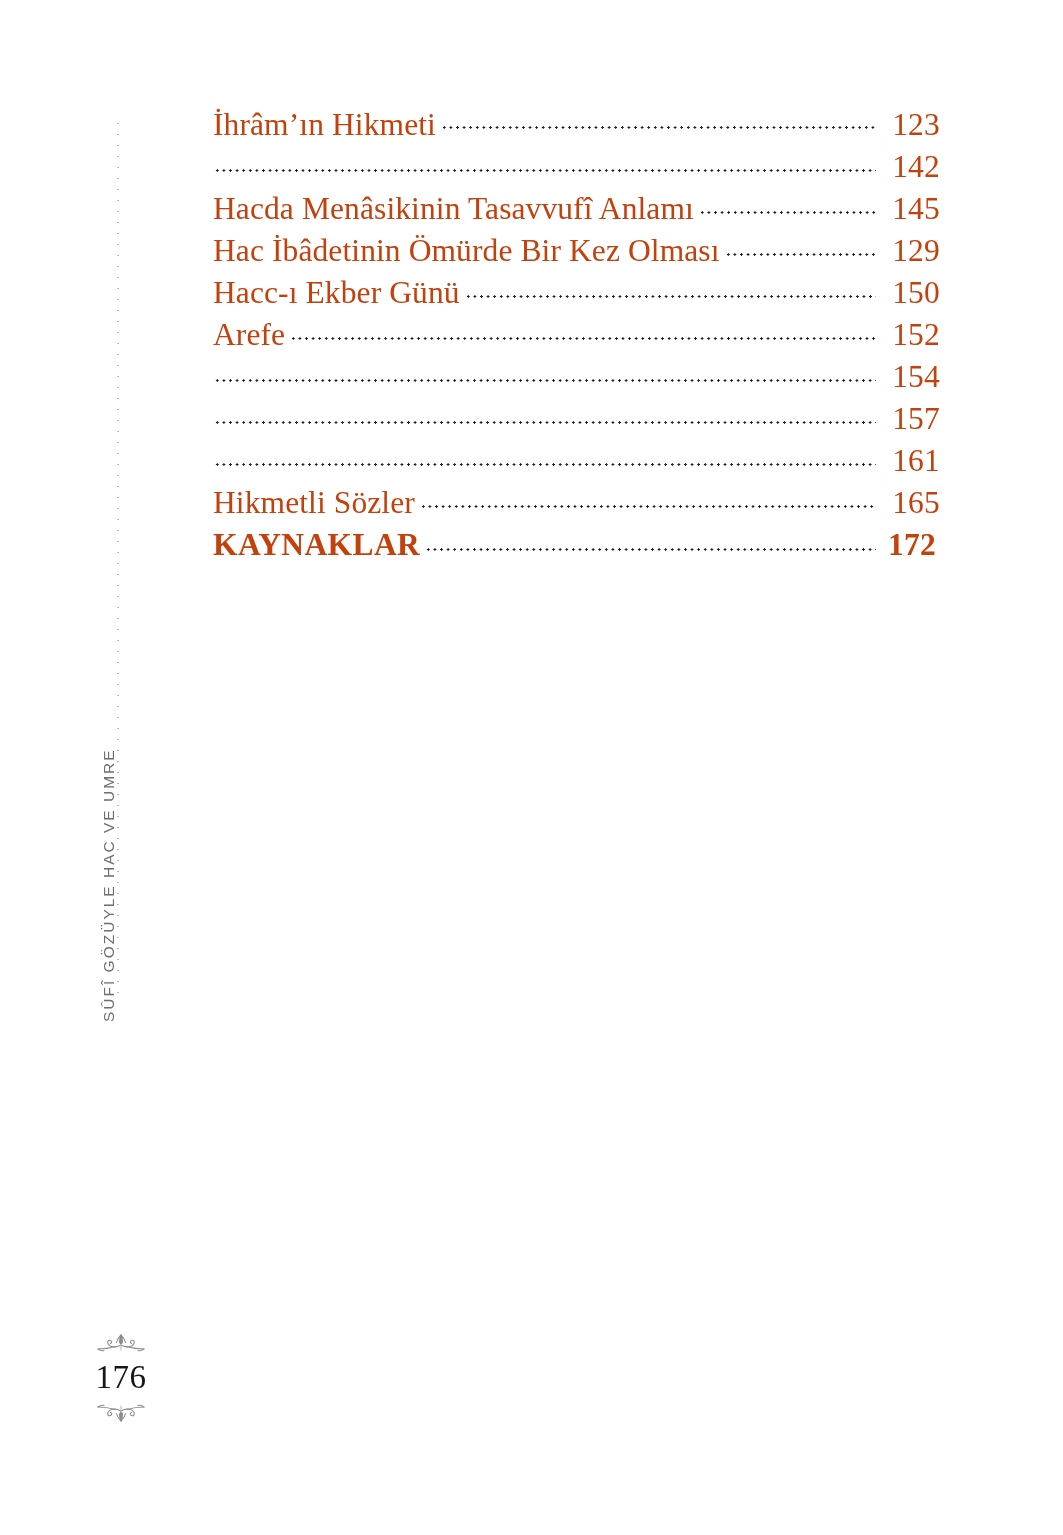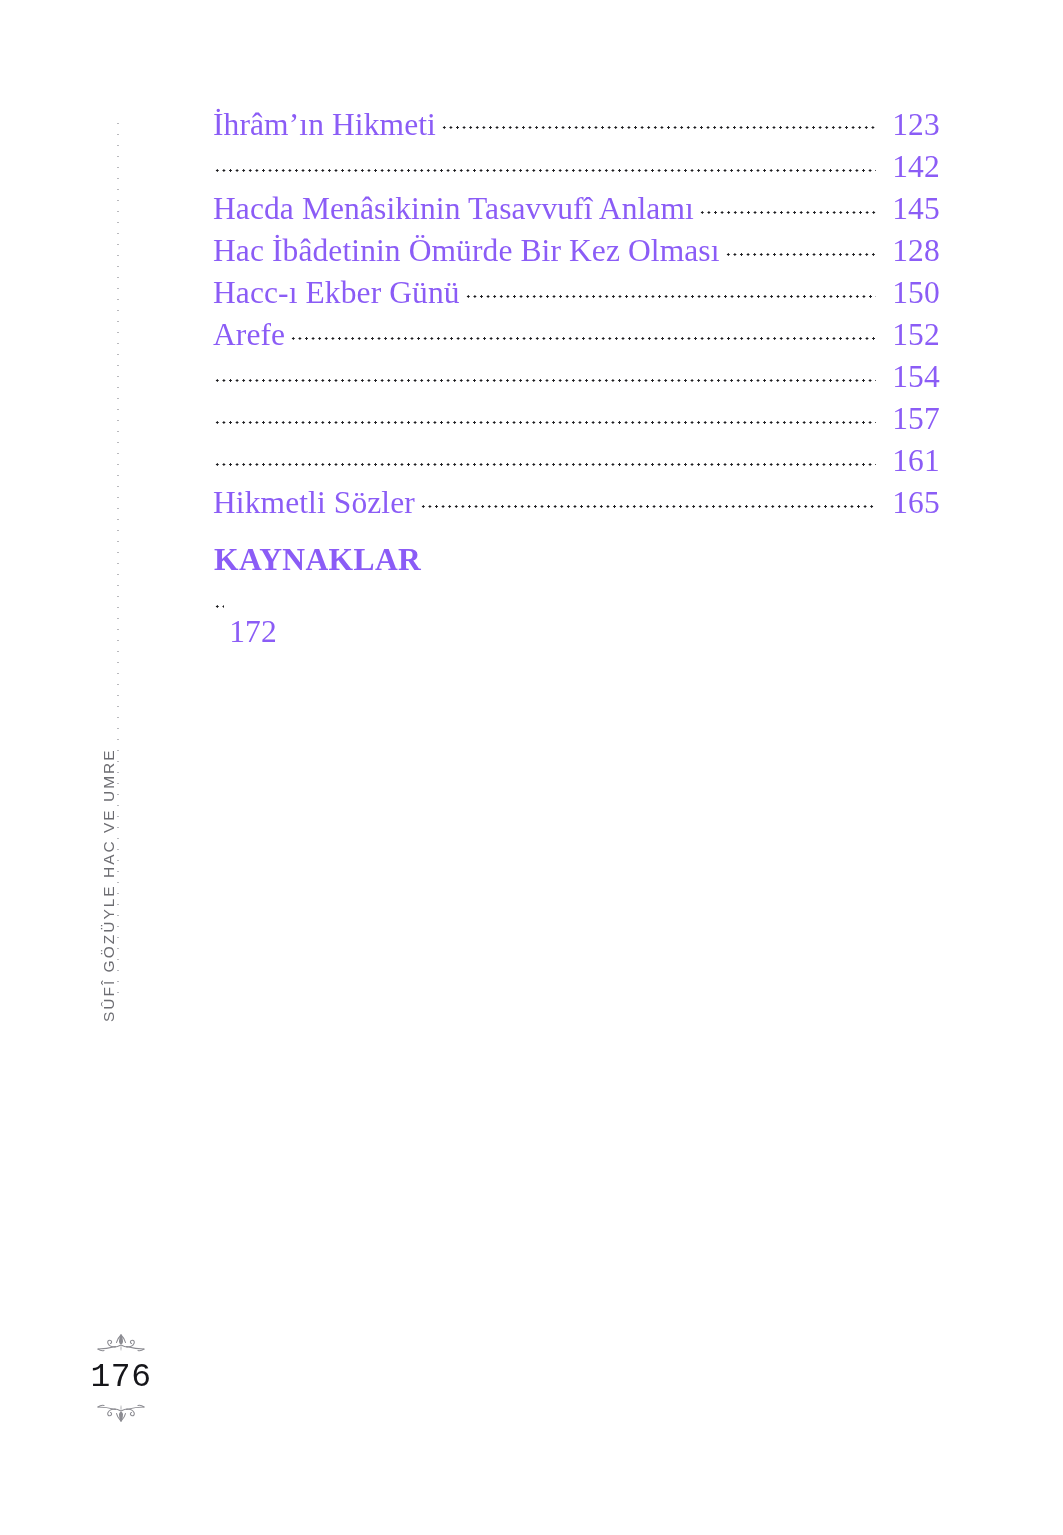--- a/index.html
+++ b/index.html
@@ -64,21 +64,21 @@
 
   
   .folio {
     position: absolute;
     left: 84px;
     top: 1332px;
     width: 74px;
     text-align: center;
   }
   .folio-num {
-    font-family: Liberation Mono, monospace;
+    font-family: Liberation Serif, serif;
     font-size: 33px;
     line-height: 1;
     color: #16161a;
     letter-spacing: 0.5px;
     padding: 3px 0 4px 0;
   }
   .fleuron {
     display: block;
     margin: 0 auto;
     color: #8c8c92;
@@ -91,21 +91,21 @@
     top: 103px;
     width: 727px;
   }
   .toc-row {
     display: flex;
     align-items: baseline;
     width: 100%;
     font-size: 31.5px;
     line-height: 40.6px;
     white-space: nowrap;
-    color: #8b5cf6;
+    color: #c2410c;
   }
   .toc-row .title {
     flex: 0 0 auto;
     letter-spacing: 0.1px;
     padding-right: 4px;
   }
   .toc-row .leader {
     flex: 1 1 auto;
     position: relative;
     height: 1em;
@@ -128,28 +128,27 @@
     flex: 0 0 auto;
     text-align: right;
     min-width: 56px;
     padding-left: 7px;
     letter-spacing: 0.2px;
   }
 
   
   .toc-row.is-bold {
     font-weight: 700;
-    margin-top: 16px;
-    flex-direction: column;
   }
   .toc-row.is-bold .title {
     letter-spacing: 0.4px;
   }
   .toc-row.is-bold .pageno {
-    font-weight: 400;
+    font-weight: 700;
+    text-align: center;
   }
   .toc-row.is-bold .leader::after {
     bottom: 0.14em;
   }
 </style>
 </head>
 <body>
 
 <div class="page">
 
@@ -170,21 +169,21 @@
         <span class="pageno">142</span>
       </div>
       <div class="toc-row">
         <span class="title">Hacda Menâsikinin Tasavvufî Anlamı</span>
         <span class="leader"></span>
         <span class="pageno">145</span>
       </div>
       <div class="toc-row">
         <span class="title">Hac İbâdetinin Ömürde Bir Kez Olması</span>
         <span class="leader"></span>
-        <span class="pageno">128</span>
+        <span class="pageno">129</span>
       </div>
       <div class="toc-row">
         <span class="title">Hacc-ı Ekber Günü</span>
         <span class="leader"></span>
         <span class="pageno">150</span>
       </div>
       <div class="toc-row">
         <span class="title">Arefe</span>
         <span class="leader"></span>
         <span class="pageno">152</span>

